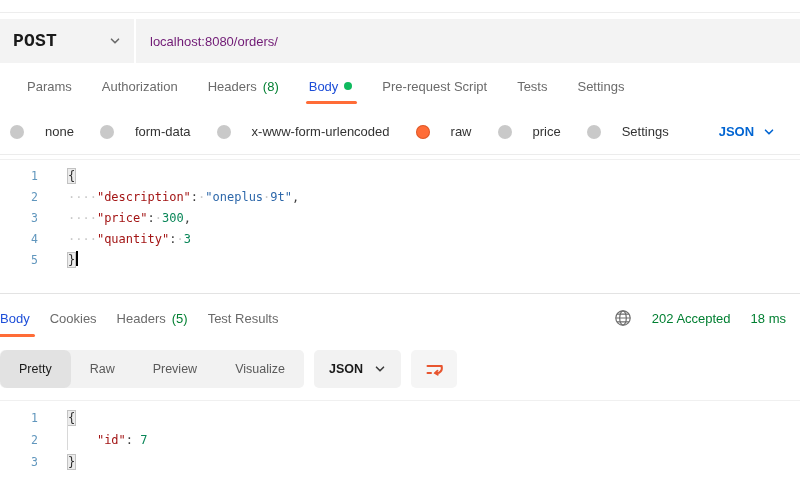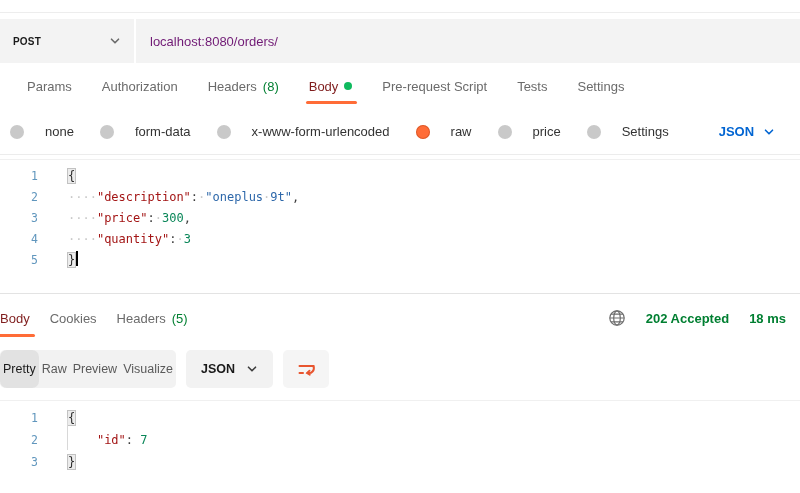--- a/index.html
+++ b/index.html
@@ -7,31 +7,31 @@
     font-family:"Liberation Sans", sans-serif; color:#212121; }
 
   
   .top-strip { height:13px; border-bottom:1px solid #ededed; background:#fff; }
 
   
   .reqbar-wrap { padding-top:6px; }
   .reqbar { height:44px; background:#f3f3f3; display:flex; align-items:stretch; }
   .method-select { width:136px; border-right:2px solid #ffffff; display:flex;
     align-items:center; justify-content:space-between; padding:0 13px; cursor:pointer; }
-  .method-label { font-size:10px; font-weight:700; letter-spacing:.2px; color:#1a1a1a; }
+  .method-label { font-size:18px; font-weight:700; letter-spacing:.2px; color:#1a1a1a;font-family:Liberation Mono, monospace; }
   .chev { width:12px; height:12px; }
   .url-input { flex:1; border:0; outline:0; background:transparent; padding:0 14px;
     font-size:13px; color:#701a75; font-family:"Liberation Sans", sans-serif; }
 
   
   .req-tabs { height:46px; display:flex; align-items:stretch; gap:30px;
     padding:0 27px; font-size:13px; color:#6b6b6b; }
   .tab { position:relative; display:flex; align-items:center; gap:6px; cursor:pointer; white-space:nowrap; }
   .tab .tab-count { color:var(--green); }
-  .tab.active { color:#7f1d1d; }
+  .tab.active { color:#1d4ed8; }
   .tab.active::after { content:""; position:absolute; left:-3px; right:-5px; bottom:5px;
     height:3px; background:var(--accent); border-radius:2px; }
   .green-dot { width:8px; height:8px; border-radius:50%; background:var(--dot-green); display:inline-block; }
 
   
   .body-type-row { height:46px; display:flex; align-items:center; gap:26px;
     padding:0 10px; font-size:13px; color:#333; border-bottom:1px solid #ececec; }
   .radio-item { display:flex; align-items:center; gap:21px; cursor:pointer; white-space:nowrap; }
   .radio-circle { width:14px; height:14px; border-radius:50%; background:#c9c9c9; flex:none; }
   .radio-item.selected .radio-circle { background:var(--accent);
@@ -56,26 +56,26 @@
   .tk-brace { color:#2d2d2d; background:#ececec; box-shadow:0 0 0 1px #c2c2c2; }
   .cursor { display:inline-block; width:2px; height:15px; background:#000;
     vertical-align:-2px; margin-left:1px; }
 
   .section-divider { border-top:1px solid #e3e3e3; margin-top:10px; }
 
   
   .resp-header { height:48px; display:flex; align-items:stretch; gap:20px;
     padding-right:14px; font-size:13px; color:#6b6b6b; }
   .resp-meta { margin-left:auto; display:flex; align-items:center; gap:20px; }
-  .resp-status, .resp-time { color:var(--green); font-size:13px;font-weight:bold; }
+  .resp-status, .resp-time { color:var(--green); font-size:13px; }
 
   
   .resp-toolbar { display:flex; align-items:center; gap:10px; margin-top:8px; height:38px; }
   .segmented { display:flex; background:#f2f2f2; border-radius:5px; height:38px; align-items:stretch; }
-  .segment { padding:0 3px; display:flex; align-items:center; font-size:12.5px;
+  .segment { padding:0 19px; display:flex; align-items:center; font-size:12.5px;
     color:#5a5a5a; border-radius:7px; cursor:pointer; }
   .segment.active { background:#e2e2e2; color:#1a1a1a; }
   .json-btn { height:38px; background:#f2f2f2; border-radius:5px; padding:0 15px;
     display:flex; align-items:center; gap:11px; font-size:12.5px; font-weight:600;
     color:#1a1a1a; cursor:pointer; }
   .icon-btn { height:38px; width:46px; background:#f5f5f5; border-radius:5px;
     display:flex; align-items:center; justify-content:center; cursor:pointer; }
 
   .resp-editor { margin-top:12px; position:relative; }
   .resp-editor .code-line { line-height:22px; }
@@ -188,20 +188,23 @@
 
   <div class="tab active">
       <span class="tab-label">Body</span>
     </div>
     <div class="tab">
       <span class="tab-label">Cookies</span>
     </div>
     <div class="tab">
       <span class="tab-label">Headers</span>
       <span class="tab-count">(5)</span>
+    </div>
+    <div class="tab">
+      <span class="tab-label">Test Results</span>
     </div>
     <div class="resp-meta">
     <svg width="18" height="18" viewBox="0 0 18 18" fill="none" stroke="#6e6e6e" stroke-width="1.2">
       <circle cx="9" cy="9" r="7.2"></circle>
       <ellipse cx="9" cy="9" rx="3.3" ry="7.2"></ellipse>
       <path d="M1.8 9 H16.2 M2.8 5.2 H15.2 M2.8 12.8 H15.2"></path>
     </svg>
     <span class="resp-status">202 Accepted</span>
     <span class="resp-time">18 ms</span>
   </div>

